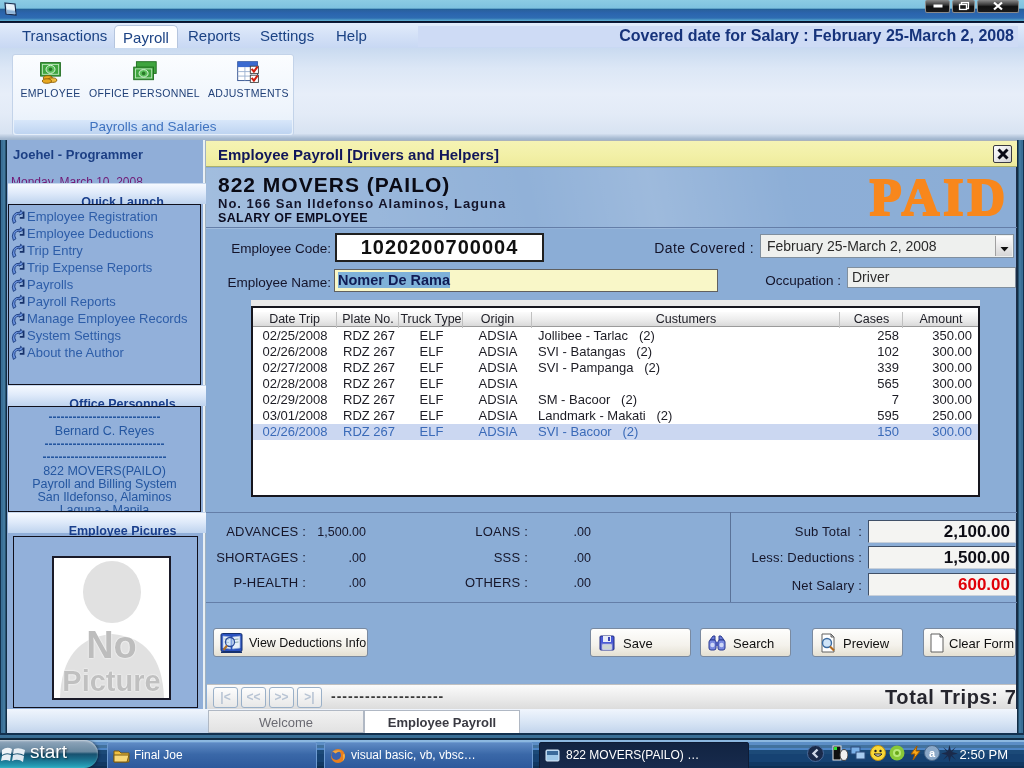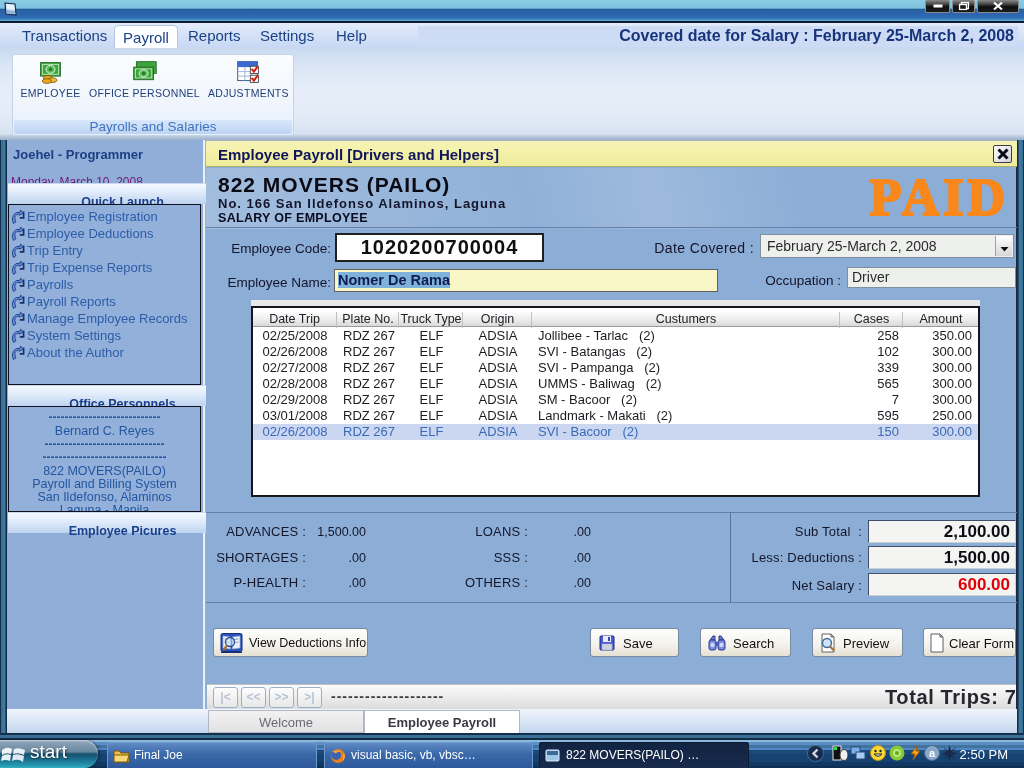--- a/index.html
+++ b/index.html
@@ -265,20 +265,30 @@
     <div class="dashline" style="margin-top:0px;">-------------------------------</div>
     <div class="officetxt" style="margin-top:1px;">822 MOVERS(PAILO)<br>Payroll and Billing System<br>San Ildefonso, Alaminos<br>Laguna - Manila</div>
   </div>
 
   <div class="shead" style="top:372px;">Employee Picures
     <svg class="pin" viewBox="0 0 13 8">
         <rect x="0" y="3" width="5" height="2" fill="#8a98ac"></rect>
         <rect x="5" y="0" width="3" height="8" fill="#8a98ac"></rect>
         <rect x="8" y="2" width="5" height="4" fill="none" stroke="#8a98ac"></rect>
       </svg>
+  </div>
+  <div class="spanel" style="left:6px;top:396px;width:185px;height:172px;">
+    <div id="picbox">
+      <svg width="115" height="140" viewBox="0 0 115 140" style="position:absolute;left:0;top:0;">
+        <ellipse cx="58" cy="34" rx="29" ry="31" fill="#e1e1e1"></ellipse>
+        <path d="M6 140 Q8 80 58 76 Q108 80 110 140 Z" fill="#e1e1e1"></path>
+      </svg>
+      <div class="no1">No</div>
+      <div class="no2">Picture</div>
+    </div>
   </div>
 </div>
 
 <div class="abs" id="form">
   <div id="ftitle">
     <div class="t">Employee Payroll [Drivers and Helpers]</div>
     <div id="fclose"><svg width="12" height="12" viewBox="0 0 12 12" style="margin-top:2px;">
           <path d="M1.5 1.5 L10.5 10.5 M10.5 1.5 L1.5 10.5" stroke="#0a0a16" stroke-width="3"></path>
         </svg></div>
   </div>
@@ -339,21 +349,20 @@
             <div class="tcell" style="left:211px;width:68px;text-align:center;">ADSIA</div>
             <div class="tcell" style="left:285px;width:300px;">SVI - Pampanga&nbsp;&nbsp; (2)</div>
             <div class="tcell" style="left:588px;width:58px;text-align:right;">339</div>
             <div class="tcell" style="left:651px;width:68px;text-align:right;">300.00</div>
           </div>
           <div class="trow" style="top:68px;">
             <div class="tcell" style="left:0;width:84px;text-align:center;">02/28/2008</div>
             <div class="tcell" style="left:90px;width:61px;">RDZ 267</div>
             <div class="tcell" style="left:147px;width:63px;text-align:center;">ELF</div>
             <div class="tcell" style="left:211px;width:68px;text-align:center;">ADSIA</div>
-            <div class="tcell" style="left:285px;width:300px;">UMMS - Baliwag&nbsp;&nbsp; (2)</div>
             <div class="tcell" style="left:588px;width:58px;text-align:right;">565</div>
             <div class="tcell" style="left:651px;width:68px;text-align:right;">300.00</div>
           </div>
           <div class="trow" style="top:84px;">
             <div class="tcell" style="left:0;width:84px;text-align:center;">02/29/2008</div>
             <div class="tcell" style="left:90px;width:61px;">RDZ 267</div>
             <div class="tcell" style="left:147px;width:63px;text-align:center;">ELF</div>
             <div class="tcell" style="left:211px;width:68px;text-align:center;">ADSIA</div>
             <div class="tcell" style="left:285px;width:300px;">SM - Bacoor&nbsp;&nbsp; (2)</div>
             <div class="tcell" style="left:588px;width:58px;text-align:right;">7</div>
@@ -414,21 +423,21 @@
       <line x1="5.5" y1="7" x2="10" y2="7.5" stroke="#8aa"></line>
       <line x1="15" y1="7.5" x2="19.5" y2="7" stroke="#8aa"></line>
       <line x1="5.5" y1="10" x2="10" y2="10.5" stroke="#8aa"></line>
       <line x1="15" y1="10.5" x2="19.5" y2="10" stroke="#8aa"></line>
       <circle cx="11" cy="10" r="4.5" fill="rgba(200,225,250,0.55)" stroke="#2a4a9a" stroke-width="1.3"></circle>
       <line x1="8" y1="13.5" x2="4.5" y2="18" stroke="#b0722a" stroke-width="2.2"></line>
       <path d="M2 19.5 L23 19.5 L23 21 L2 21 Z" fill="#16316e"></path>
     </svg>
     <div class="lbl" style="left:35px;font-size:12.5px;">View Deductions Info</div>
   </div>
-  <div class="btn" style="left:384px;width:89px;">
+  <div class="btn" style="left:384px;width:101px;">
     <svg width="18" height="18" viewBox="0 0 18 18" style="left:7px;top:5px;">
       <rect x="2" y="2" width="14" height="14" rx="1" fill="#4a5ad8" stroke="#202a80"></rect>
       <rect x="5" y="2" width="8" height="6" fill="#e8ecf8"></rect>
       <rect x="10" y="3" width="2" height="4" fill="#3a44b0"></rect>
       <rect x="4" y="10" width="10" height="6" fill="#fff" stroke="#8890c8"></rect>
       <line x1="5" y1="12" x2="13" y2="12" stroke="#9aa"></line>
       <line x1="5" y1="14" x2="13" y2="14" stroke="#9aa"></line>
     </svg>
     <div class="lbl" style="left:32px;">Save</div>
   </div>

